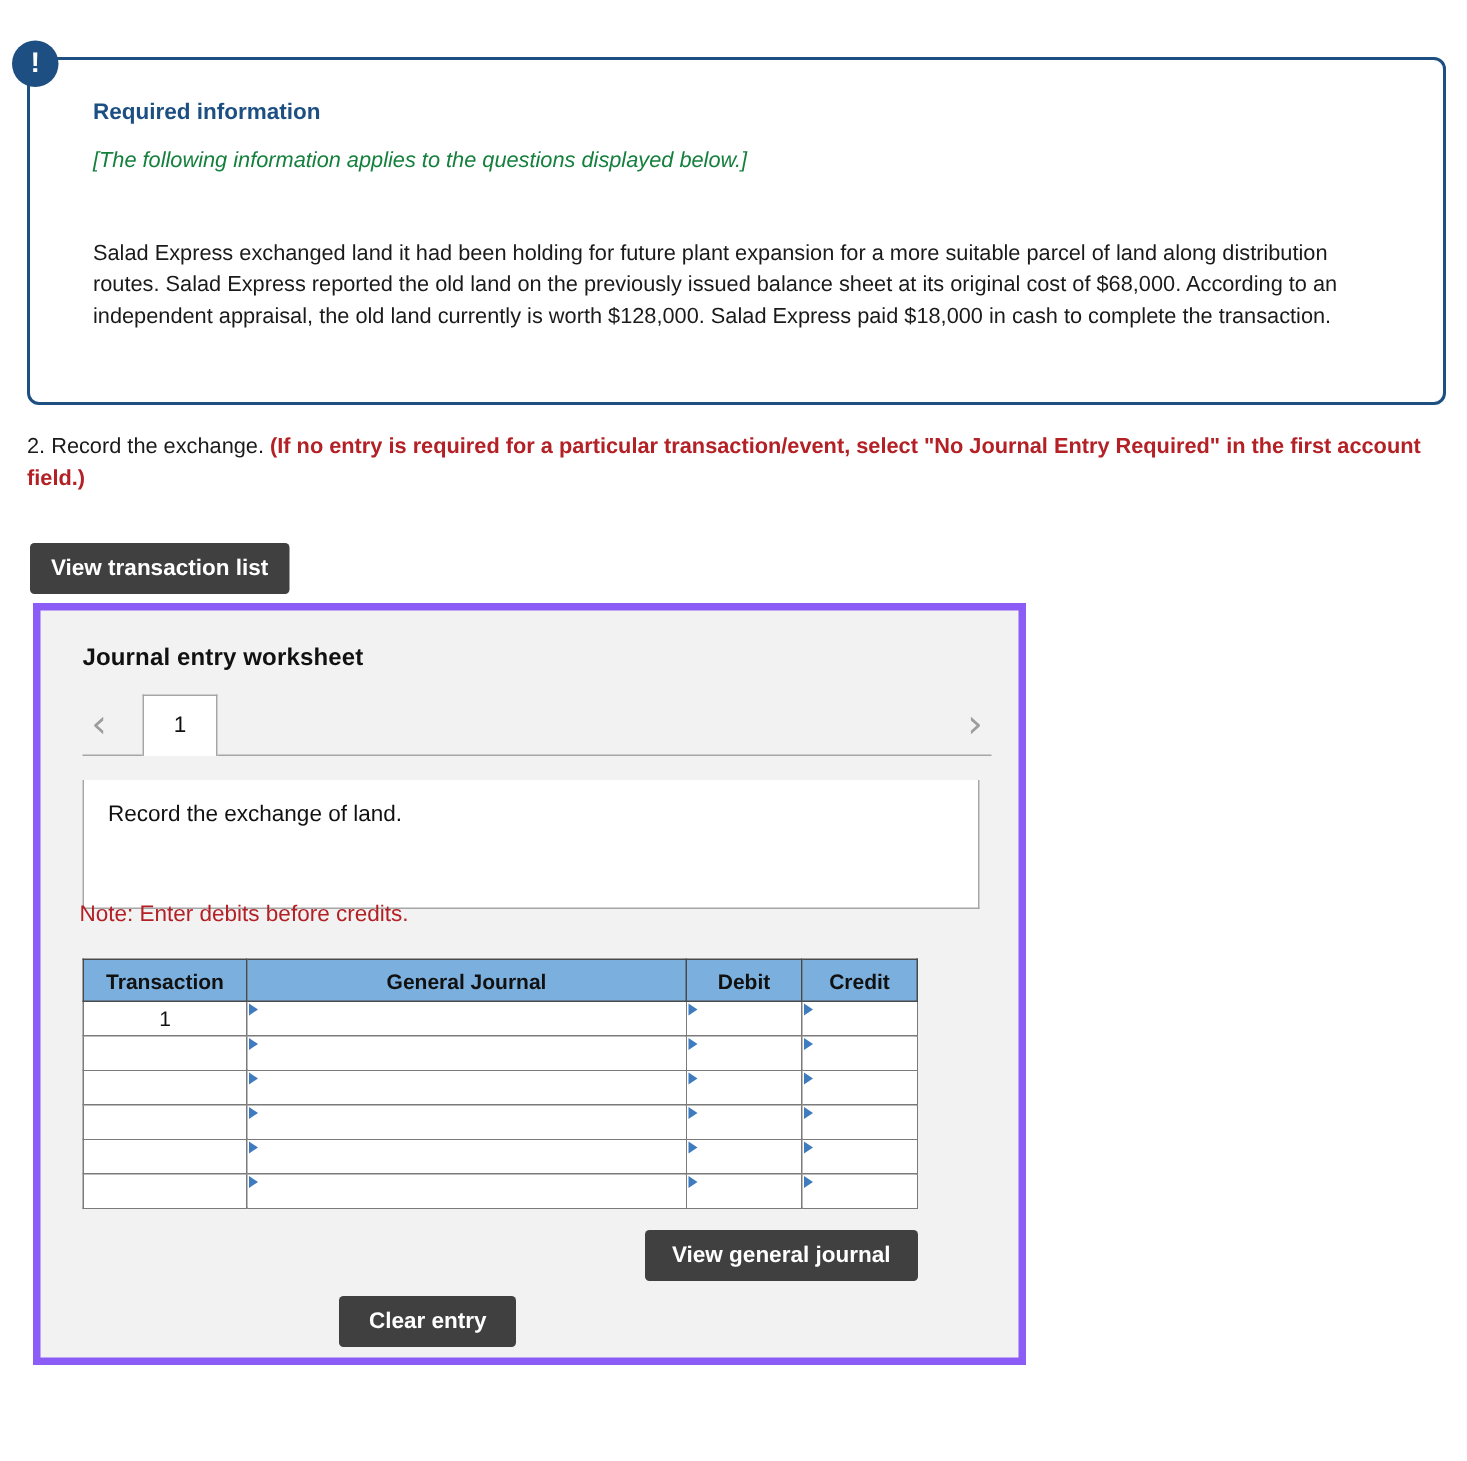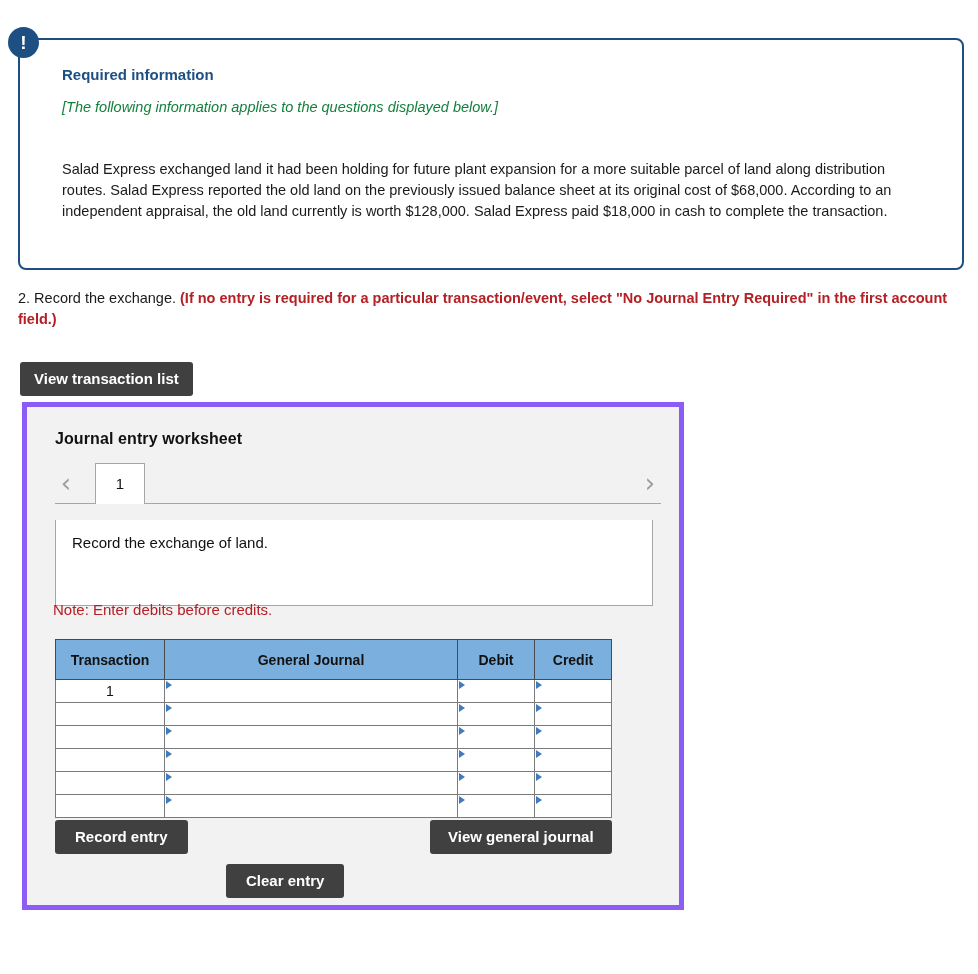--- a/index.html
+++ b/index.html
@@ -204,21 +204,21 @@
     border-collapse: collapse;
     table-layout: fixed;
     background: #ffffff;
   }
   .jtable th {
     background: #7bafdd;
     border: 1px solid #4a4a4a;
     font-size: 14px;
     font-weight: bold;
     color: #111111;
-    height: 40px;
+    height: 28px;
     padding: 0 4px;
     text-align: center;
     box-sizing: border-box;
   }
   .jtable td {
     border: 1px solid #7a7a7a;
     height: 23px;
     padding: 0;
     box-sizing: border-box;
     position: relative;
@@ -352,17 +352,16 @@
       </tr>
       <tr>
         <td class="cell-txn"></td>
         <td class="mark"></td>
         <td class="mark"></td>
         <td class="mark"></td>
       </tr>
     </tbody>
   </table>
 
-  <button class="btn btn-record">Record entry</button>
   <button class="btn btn-clear">Clear entry</button>
   <button class="btn btn-view-gj">View general journal</button>
 
 </div>
 
 </body></html>

